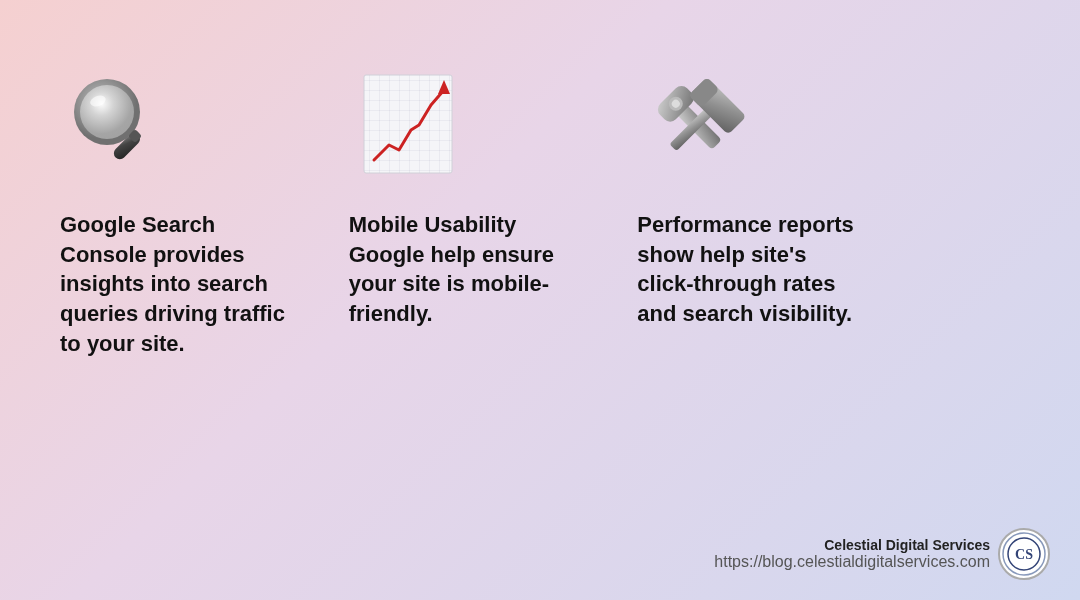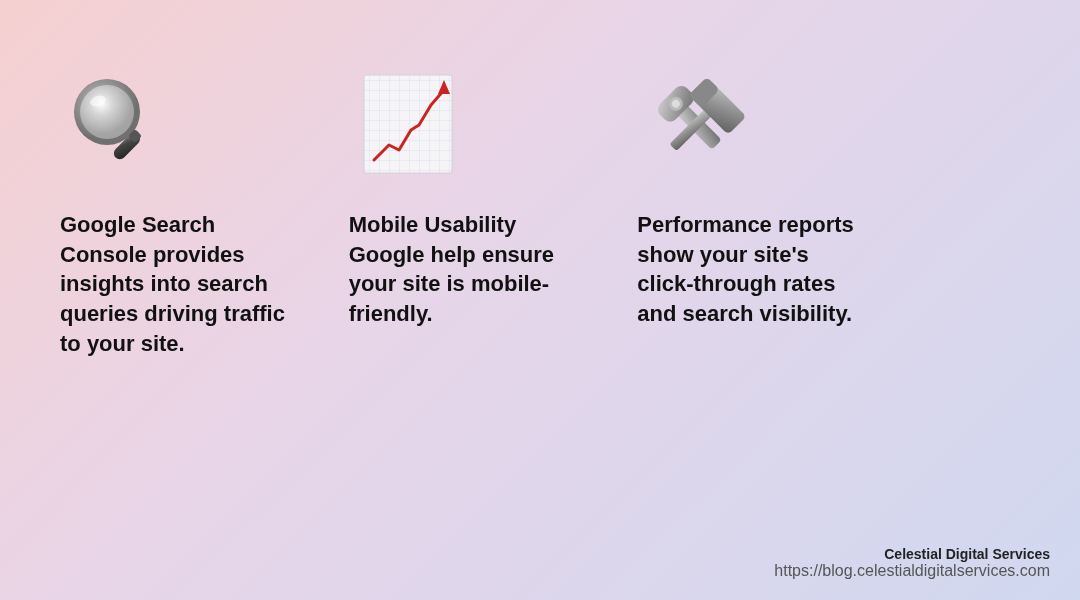--- a/index.html
+++ b/index.html
@@ -194,25 +194,33 @@
           <g transform="rotate(45 57 57)">
 
             <rect x="51" y="38" width="10" height="52" rx="3" fill="url(#metalGrad2)"></rect>
 
             <rect x="30" y="16" width="56" height="26" rx="5" fill="url(#metalGrad2)"></rect>
 
             <rect x="30" y="16" width="18" height="26" rx="5" fill="#888"></rect>
           </g>
         </svg>
       </div>
-      <p class="card-text">Performance reports show your site's click-through rates and search visibility.</p>
+      <p class="card-text">Performance reports show help site's click-through rates and search visibility.</p>
     </div>
 
   </div>
 
   <div class="footer">
     <div class="footer-text-area">
       <div class="footer-brand">Celestial Digital Services</div>
       <div class="footer-url">https://blog.celestialdigitalservices.com</div>
     </div>
+    <div class="footer-logo">
+      <svg width="46" height="46" viewBox="0 0 46 46" xmlns="http://www.w3.org/2000/svg">
+        <circle cx="23" cy="23" r="21" fill="white" stroke="#8899bb" stroke-width="1.5"></circle>
+        <circle cx="23" cy="23" r="16" fill="none" stroke="#334477" stroke-width="1.5"></circle>
+
+        <text x="23" y="28" text-anchor="middle" font-size="14" font-weight="bold" fill="#334477" font-family="serif">CS</text>
+      </svg>
+    </div>
   </div>
 
 </div>
 
 </body></html>

